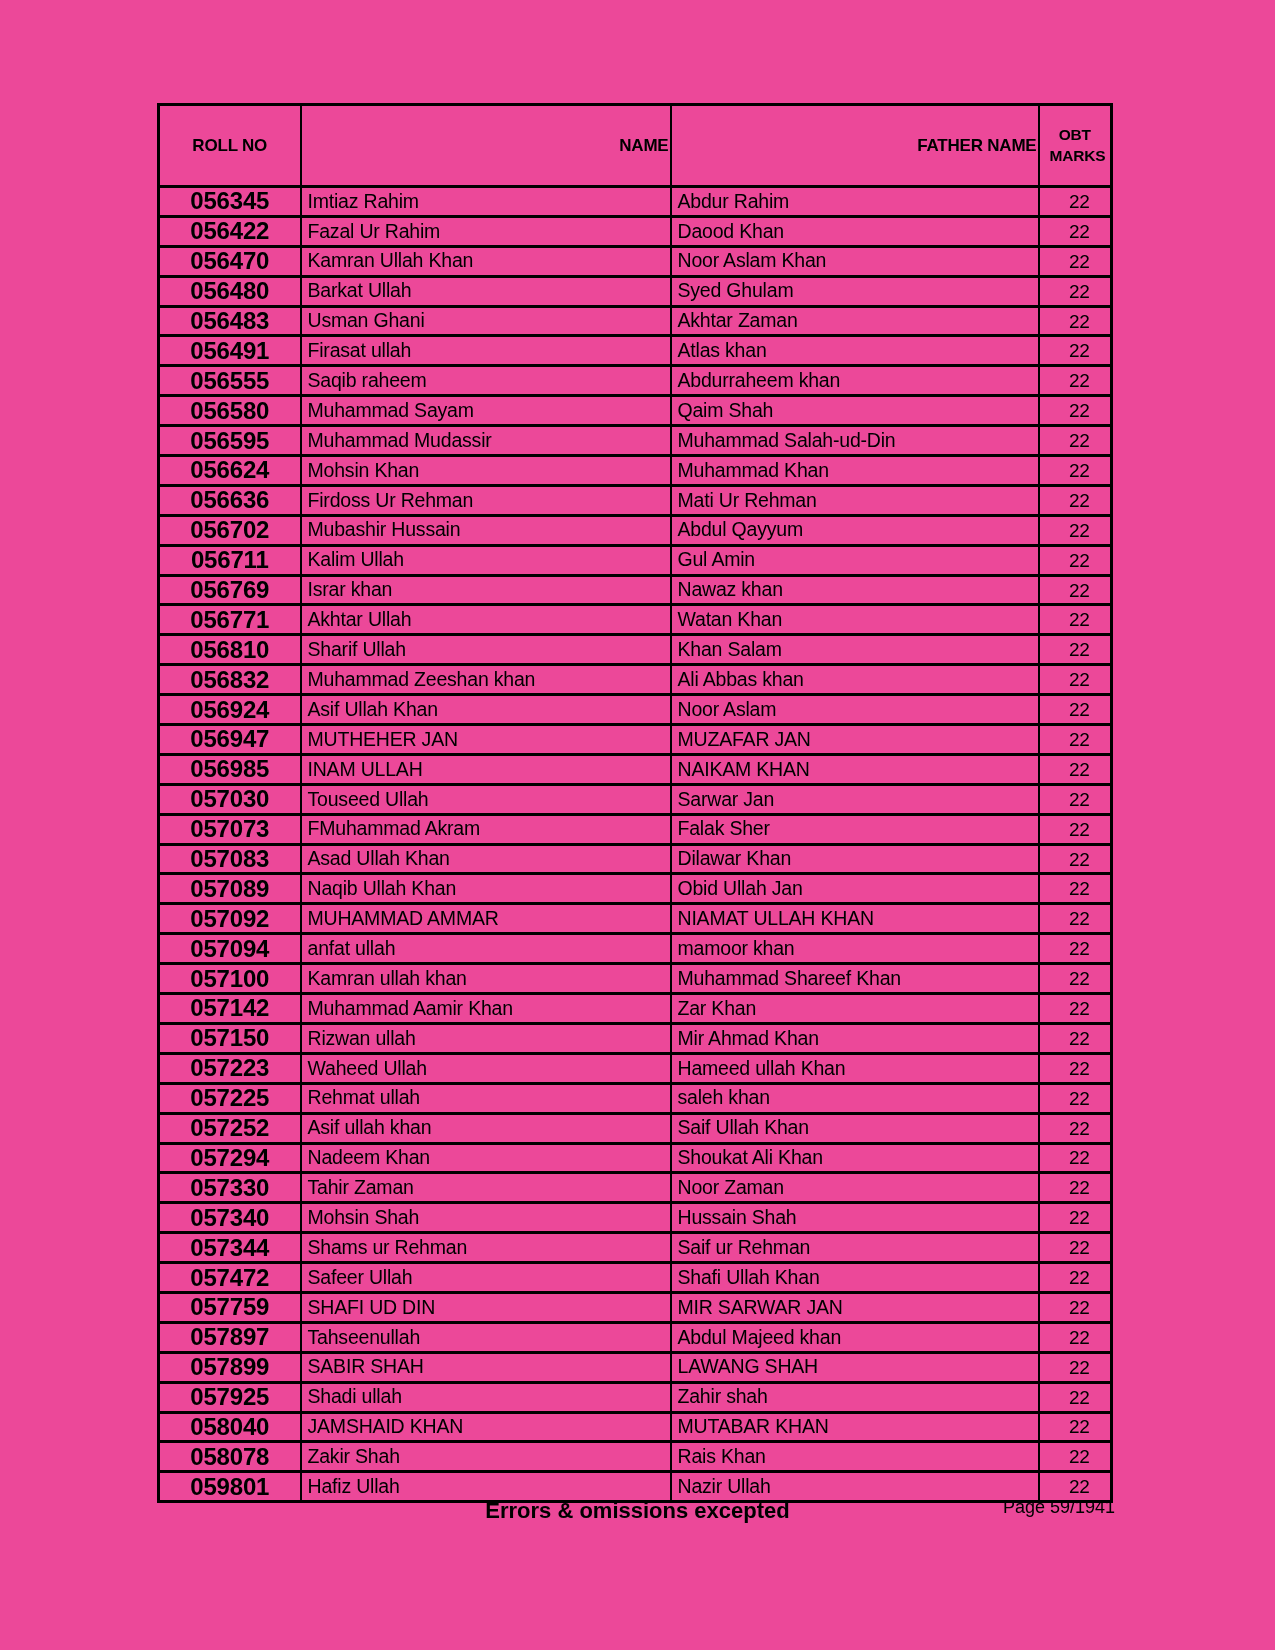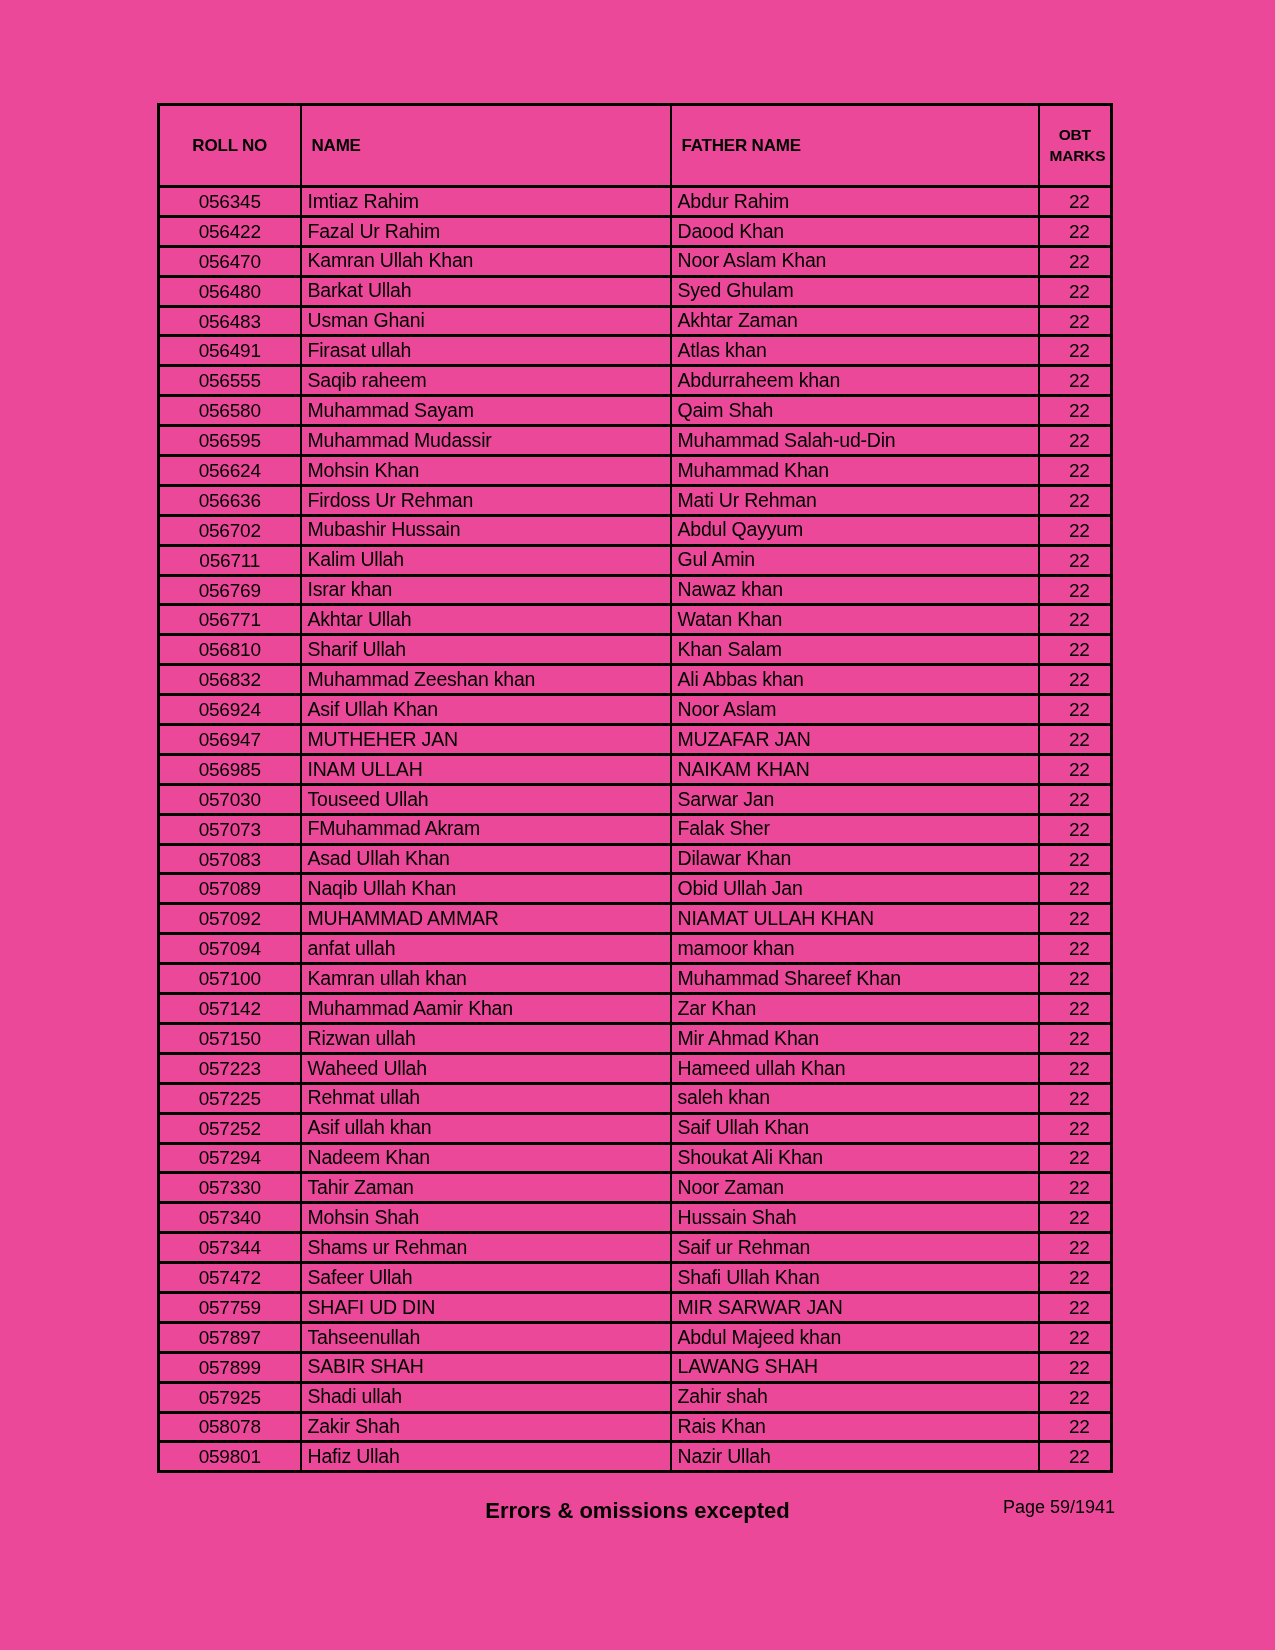--- a/index.html
+++ b/index.html
@@ -35,35 +35,35 @@
     line-height: 1;
   }
   thead th {
     height: 77px;
     font-weight: bold;
     font-size: 17px;
     letter-spacing: -0.2px;
     white-space: nowrap;
   }
   th.c-roll  { text-align: center; }
-  th.c-name, th.c-father { text-align: left; padding-left: 10px; }
+  th.c-name, th.c-father { text-align: right; padding-left: 10px; }
   th.c-marks {
     font-size: 15.5px;
     text-align: center;
     white-space: normal;
     line-height: 1.35;
     padding: 0 10px;
   }
   tbody td {
     height: 24.9px;
     font-size: 19.5px;
     letter-spacing: -0.2px;
     white-space: nowrap;
   }
-  td.c-roll  { font-weight: normal; text-align: center; font-size: 19px; }
+  td.c-roll  { font-weight: bold; text-align: center; font-size: 24px; }
   td.c-name, td.c-father { text-align: left; padding-left: 6px; }
   td.c-marks { text-align: center; font-size: 19px; padding-left: 10px; }
   .footer-note {
     position: absolute;
     top: 1498px;
     left: 0;
     width: 1275px;
     text-align: center;
     font-weight: bold;
     font-size: 22px;
@@ -336,20 +336,26 @@
     <td class="c-father">LAWANG SHAH</td>
     <td class="c-marks">22</td>
   </tr>
         <tr>
     <td class="c-roll">057925</td>
     <td class="c-name">Shadi ullah</td>
     <td class="c-father">Zahir shah</td>
     <td class="c-marks">22</td>
   </tr>
         <tr>
+    <td class="c-roll">058040</td>
+    <td class="c-name">JAMSHAID KHAN</td>
+    <td class="c-father">MUTABAR KHAN</td>
+    <td class="c-marks">22</td>
+  </tr>
+        <tr>
     <td class="c-roll">058078</td>
     <td class="c-name">Zakir Shah</td>
     <td class="c-father">Rais Khan</td>
     <td class="c-marks">22</td>
   </tr>
         <tr>
     <td class="c-roll">059801</td>
     <td class="c-name">Hafiz Ullah</td>
     <td class="c-father">Nazir Ullah</td>
     <td class="c-marks">22</td>

